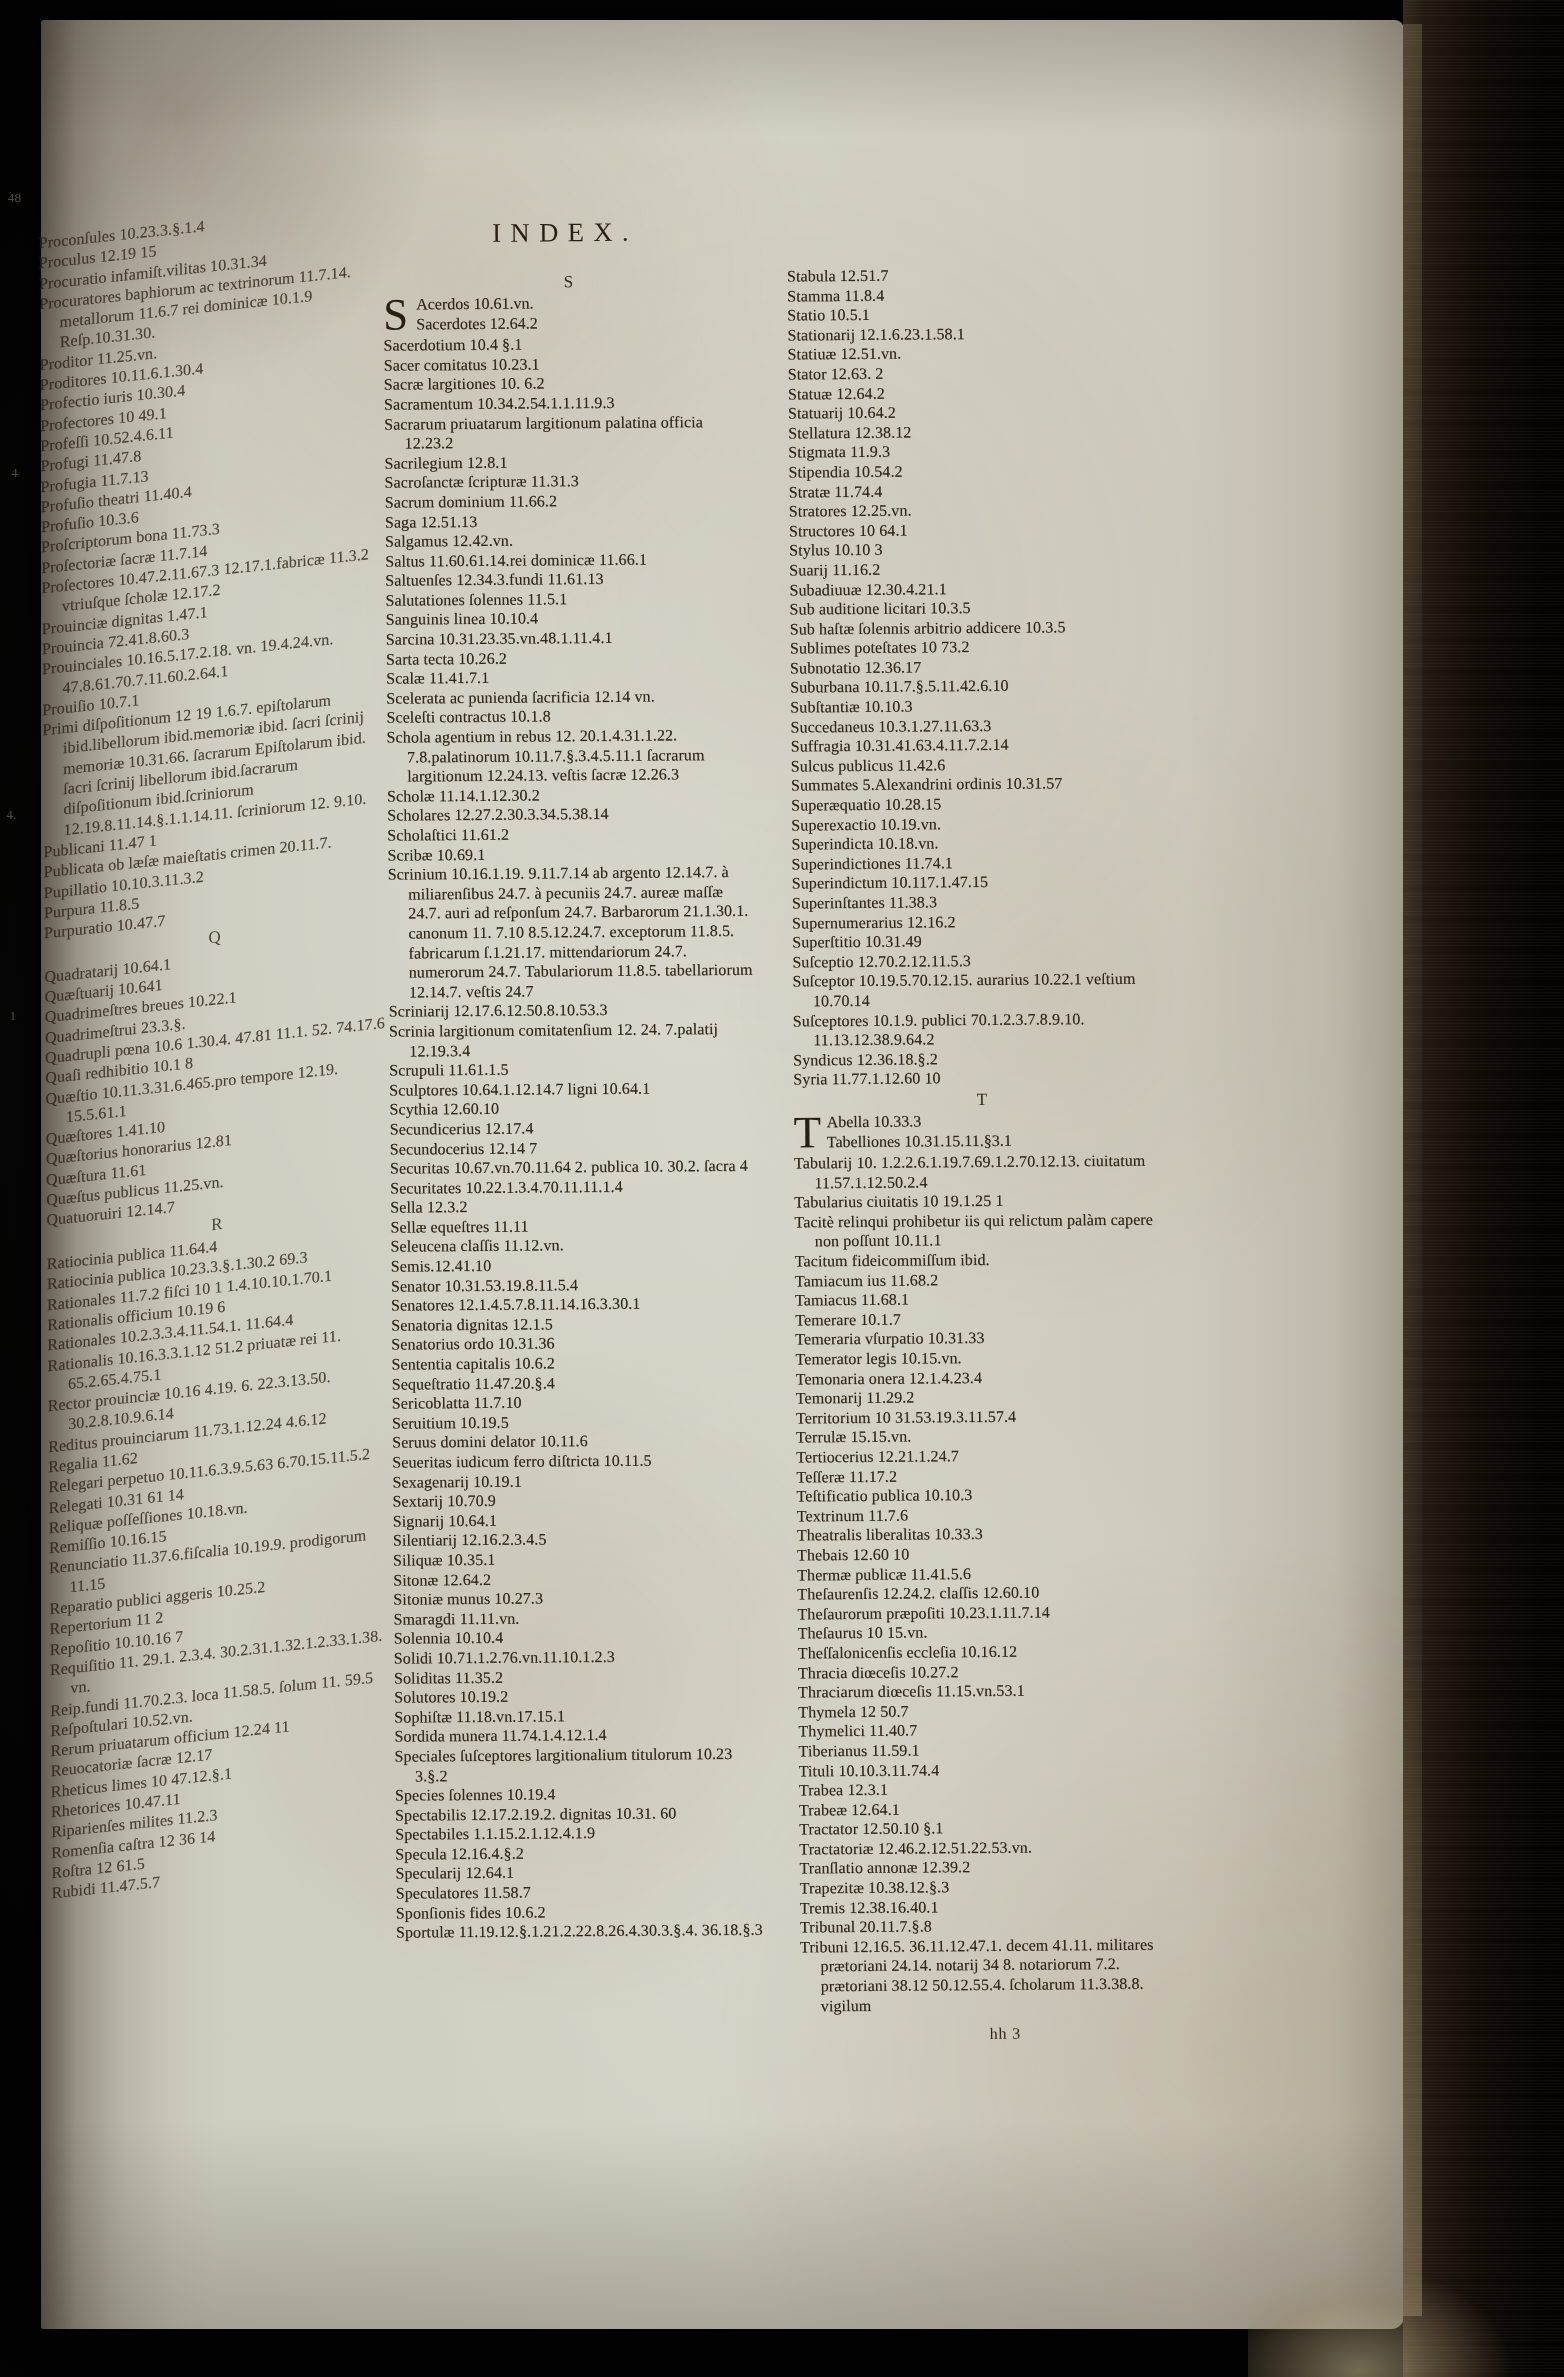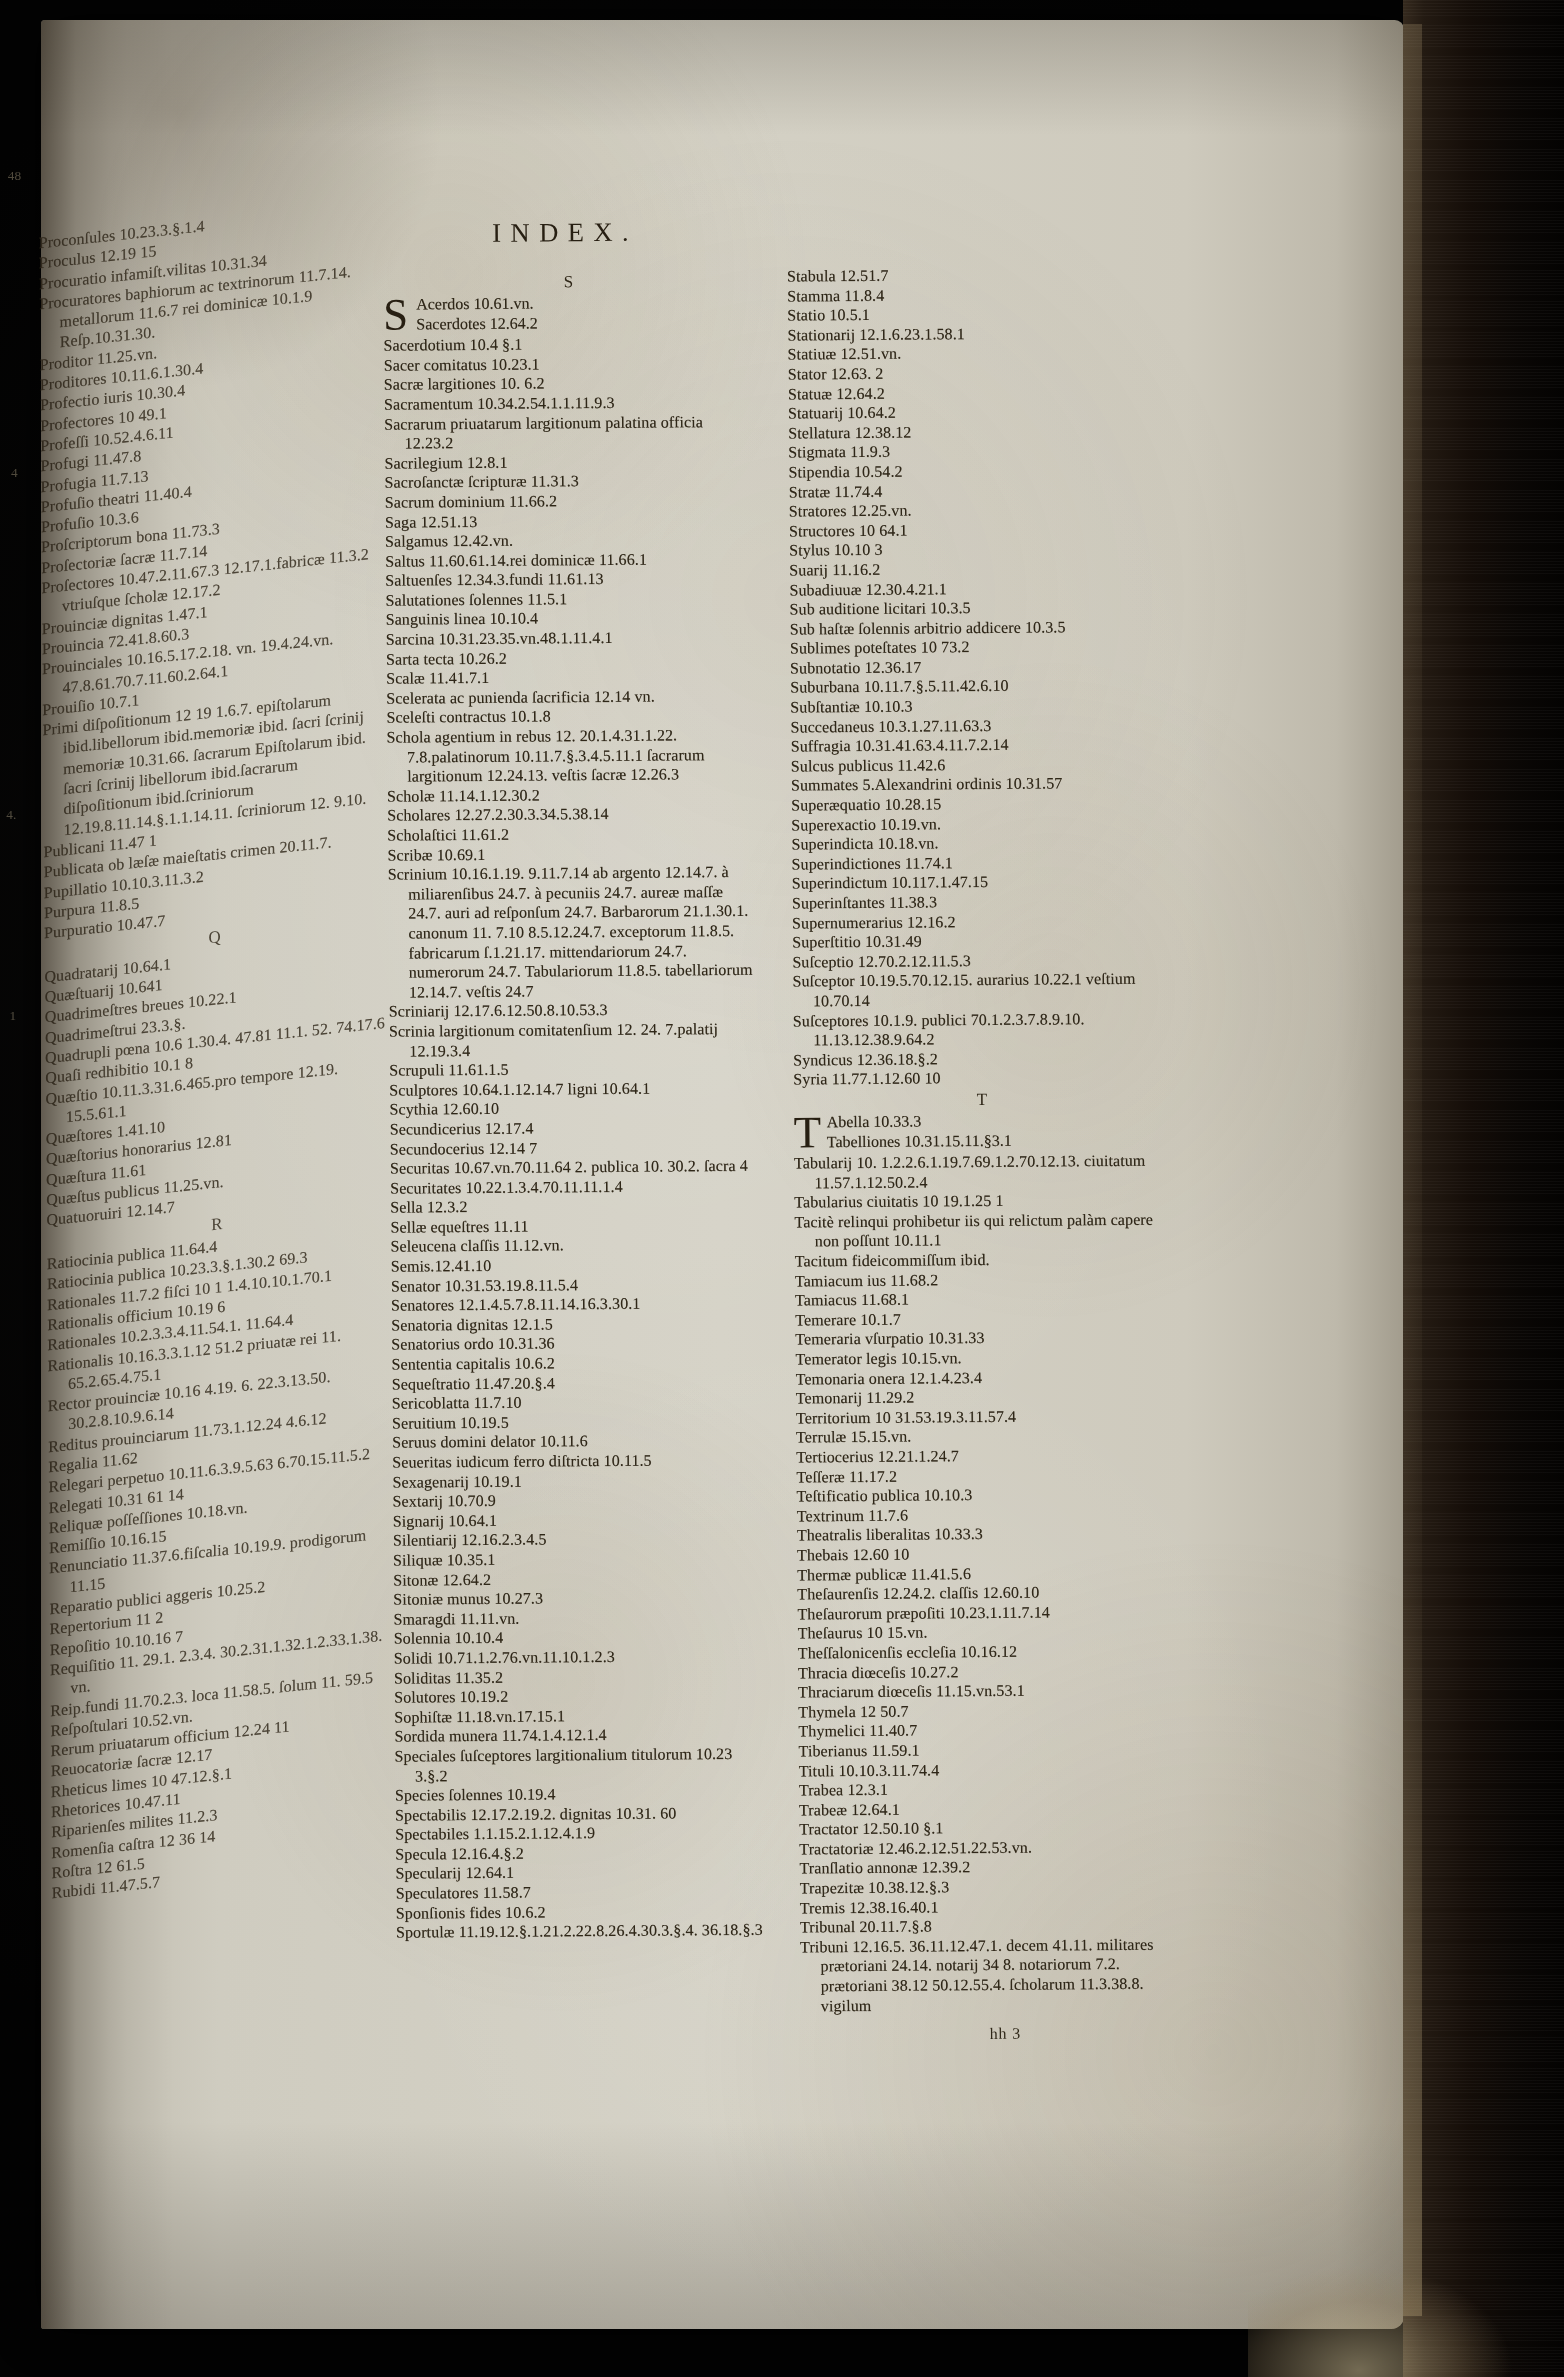--- a/index.html
+++ b/index.html
@@ -72,21 +72,21 @@
     background:radial-gradient(ellipse 62% 70% at 35% 96%, rgba(208,192,150,0.55), rgba(152,132,96,0.28) 52%, transparent 78%);
   }
   
   .edge-mark{position:absolute;color:rgba(205,190,155,0.38);font-size:13.3px;z-index:2;}
 </style>
 </head>
 <body>
 
 <div id="stage">
 
-  <span class="edge-mark" style="left:7.8px;top:168px;">48</span>
+  <span class="edge-mark" style="left:7.8px;top:190px;">48</span>
   <span class="edge-mark" style="left:11px;top:465px;">4</span>
   <span class="edge-mark" style="left:6.3px;top:807px;">4.</span>
   <span class="edge-mark" style="left:9.4px;top:1008px;">1</span>
 
   <div class="paper">
     <div class="stains"></div>
 
     <div class="content">
 
       <div class="page-header">INDEX.</div>

